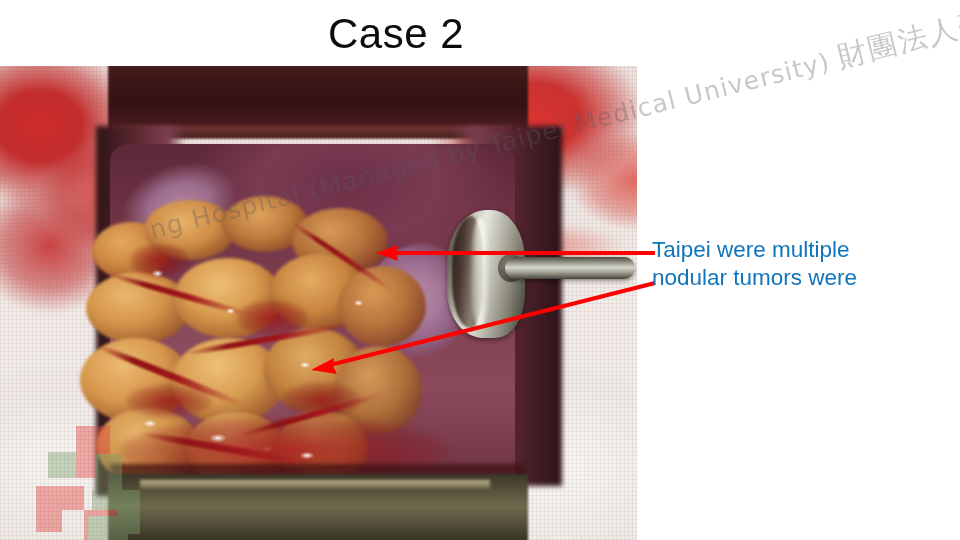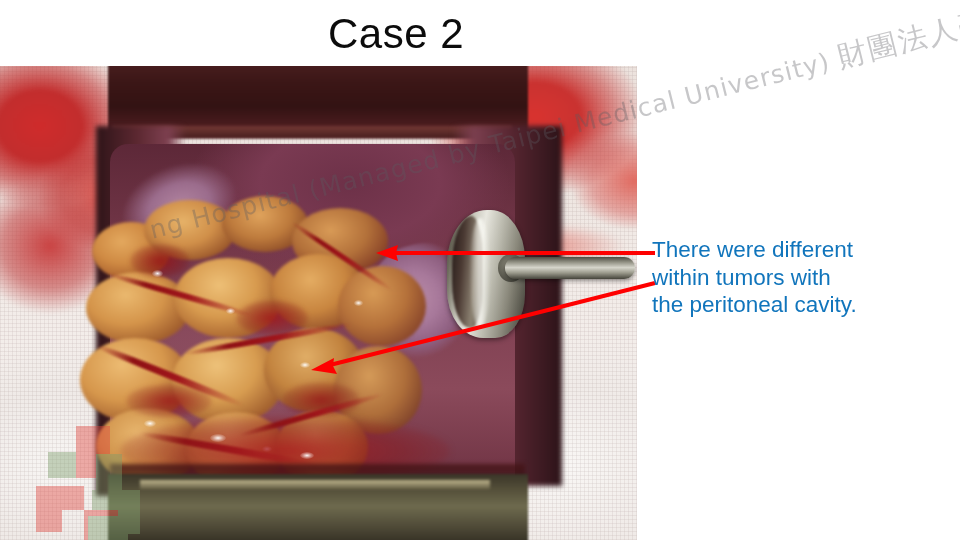--- a/index.html
+++ b/index.html
@@ -354,18 +354,17 @@
       <polygon points="376,253 398,245 396,253 398,261" fill="#fe0000"></polygon>
     </g>
 
     <g>
       <line x1="655" y1="283" x2="322" y2="367" stroke="#fe0000" stroke-width="4.2"></line>
       <polygon points="311,370 334,358 333,366 337,374" fill="#fe0000"></polygon>
     </g>
   </svg>
 
   <div id="annotation">
-    <span class="ln">There were different</span>
-    <span class="ln">within tumors with</span>
-    <span class="ln">the peritoneal cavity.</span>
+    <span class="ln">Taipei were multiple</span>
+    <span class="ln">nodular tumors were</span>
   </div>
 
 </div>
 
 </body></html>

